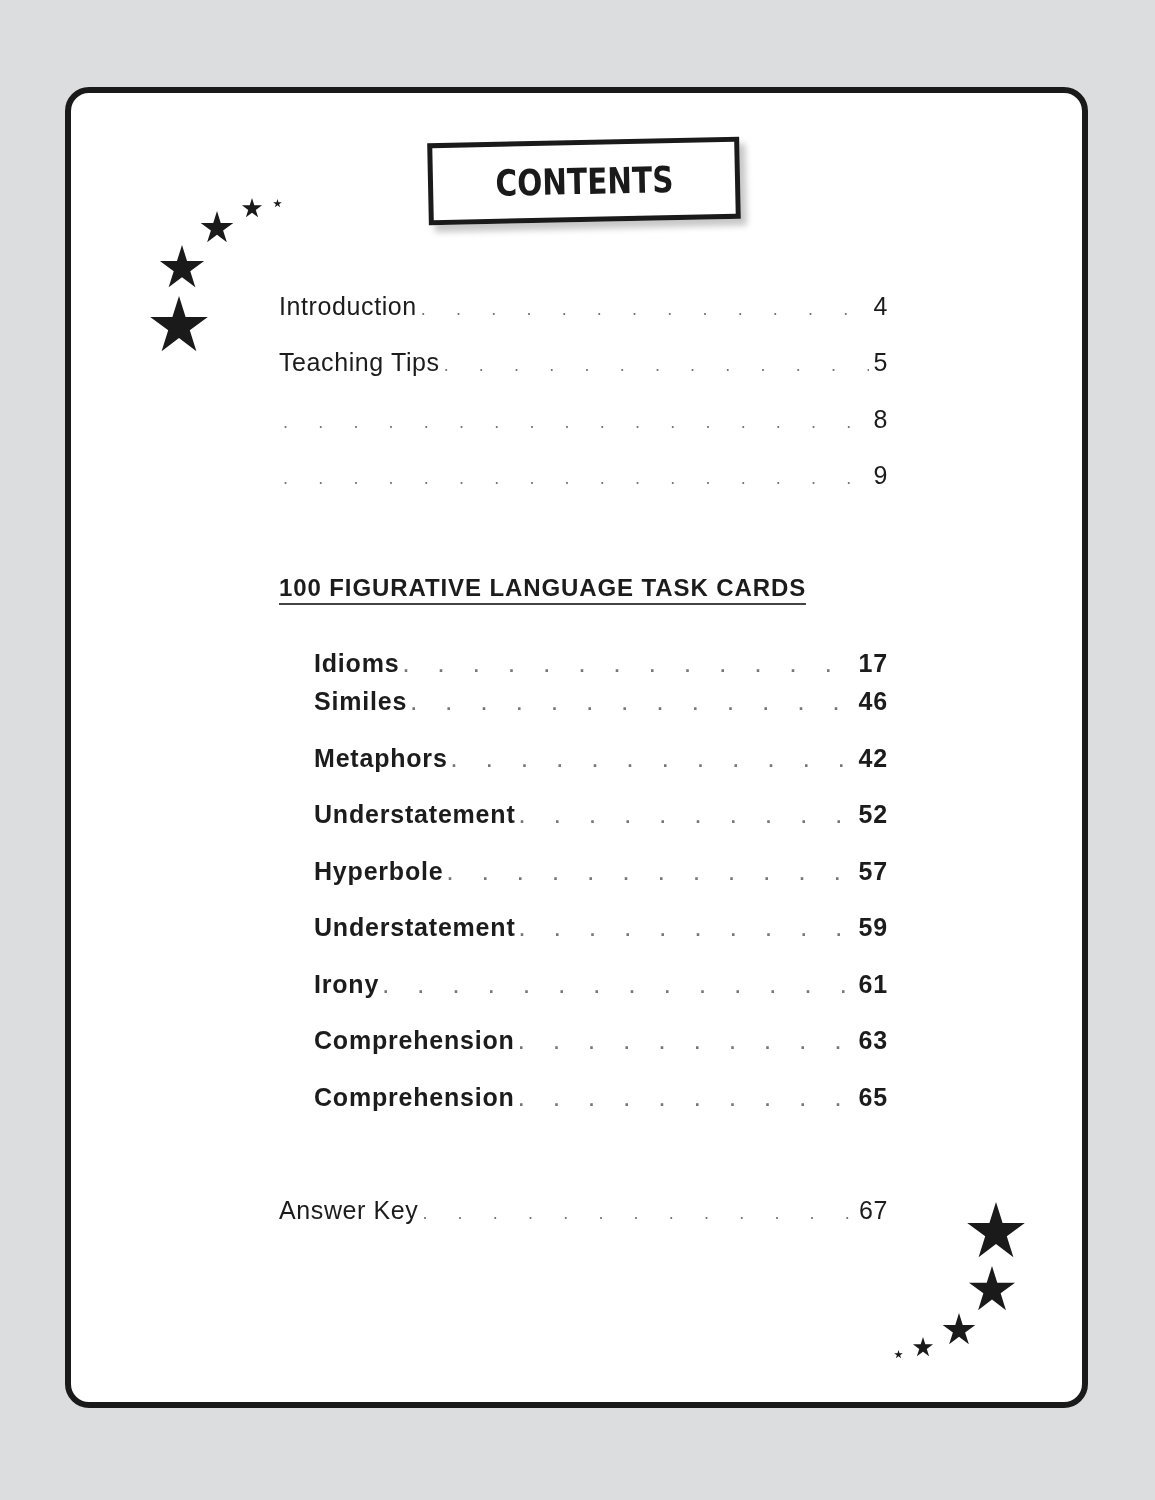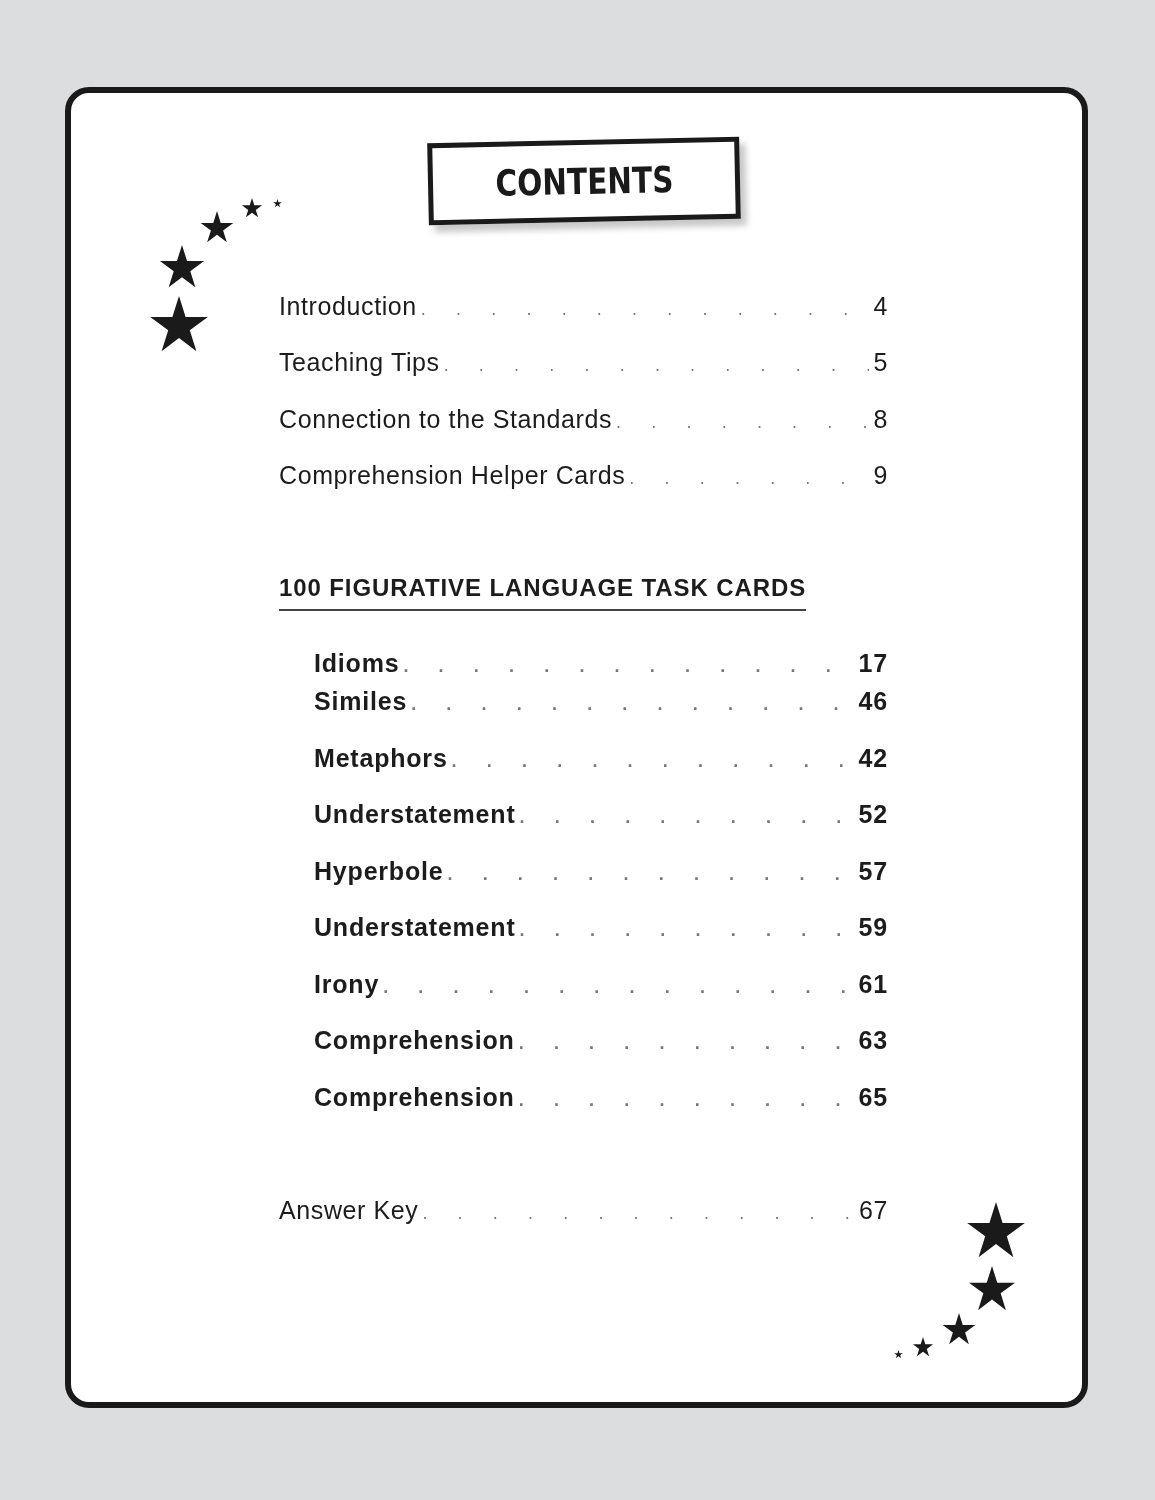--- a/index.html
+++ b/index.html
@@ -6,21 +6,21 @@
   body { width:1155px; height:1500px; background:#dcdddf; position:relative; overflow:hidden; font-family:"Liberation Sans", "DejaVu Sans", sans-serif; color:#1c1c1c; }
   .frame { position:absolute; left:65px; top:87px; width:1011px; height:1309px; background:#fff; border:6px solid #1a1a1a; border-radius:24px; }
   .title-box { position:absolute; left:428px; top:140px; width:302px; height:72px; border:5px solid #1a1a1a; background:#fff; transform:rotate(-1.2deg); box-shadow:6px 7px 6px rgba(0,0,0,0.22); display:flex; align-items:center; justify-content:center; }
   .title-text { font-family:"DejaVu Sans", sans-serif; font-weight:bold; font-size:36px; letter-spacing:0px; transform:scaleX(0.82); color:#1a1a1a; }
   .row { position:absolute; display:flex; align-items:baseline; font-size:25px; }
   .row .label { white-space:nowrap; }
   .row .dots { flex:1; overflow:hidden; white-space:nowrap; color:#777; letter-spacing:12.6px; font-size:18px; margin:0 4px; }
   .row .page { white-space:nowrap; text-align:right; }
   .main-row { left:279px; width:609px; letter-spacing:0.6px;justify-content:center; }
   .sub-row { left:314px; width:574px; font-weight:bold; letter-spacing:0.8px; }
-  .section-head { position:absolute; left:279px; top:574px; font-size:24px; font-weight:bold; letter-spacing:0.9px; border-bottom:2px solid #444; padding-bottom:7px; white-space:nowrap; }
+  .section-head { position:absolute; left:279px; top:574px; font-size:24px; font-weight:bold; letter-spacing:0.9px; border-bottom:2px solid #444; padding-bottom:1px; white-space:nowrap; }
   .star { position:absolute; fill:#1a1a1a; }
 </style>
 </head>
 <body>
 
 <div class="frame"></div>
 
 <div class="title-box">
   <span class="title-text">CONTENTS</span>
 </div>
@@ -61,26 +61,24 @@
   <span class="label">Introduction</span>
   <span class="dots">. . . . . . . . . . . . . . . . . . . . . . . . . . . . . . . . . . . . . . . . . . .</span>
   <span class="page">4</span>
 </div>
 <div class="row main-row" style="top:348px">
   <span class="label">Teaching Tips</span>
   <span class="dots">. . . . . . . . . . . . . . . . . . . . . . . . . . . . . . . . . . . . . . . . . . .</span>
   <span class="page">5</span>
 </div>
 <div class="row main-row" style="top:405px">
-  <span class="label">Connection to the Standards</span>
   <span class="dots">. . . . . . . . . . . . . . . . . . . . . . . . . . . . . . . . . . . . . . . . . . .</span>
   <span class="page">8</span>
 </div>
 <div class="row main-row" style="top:461px">
-  <span class="label">Comprehension Helper Cards</span>
   <span class="dots">. . . . . . . . . . . . . . . . . . . . . . . . . . . . . . . . . . . . . . . . . . .</span>
   <span class="page">9</span>
 </div>
 
 <div class="section-head">100 FIGURATIVE LANGUAGE TASK CARDS</div>
 
 <div class="row sub-row" style="top:649px">
   <span class="label">Idioms</span>
   <span class="dots">. . . . . . . . . . . . . . . . . . . . . . . . . . . . . . . . . . . . . . . . . . .</span>
   <span class="page">17</span>

